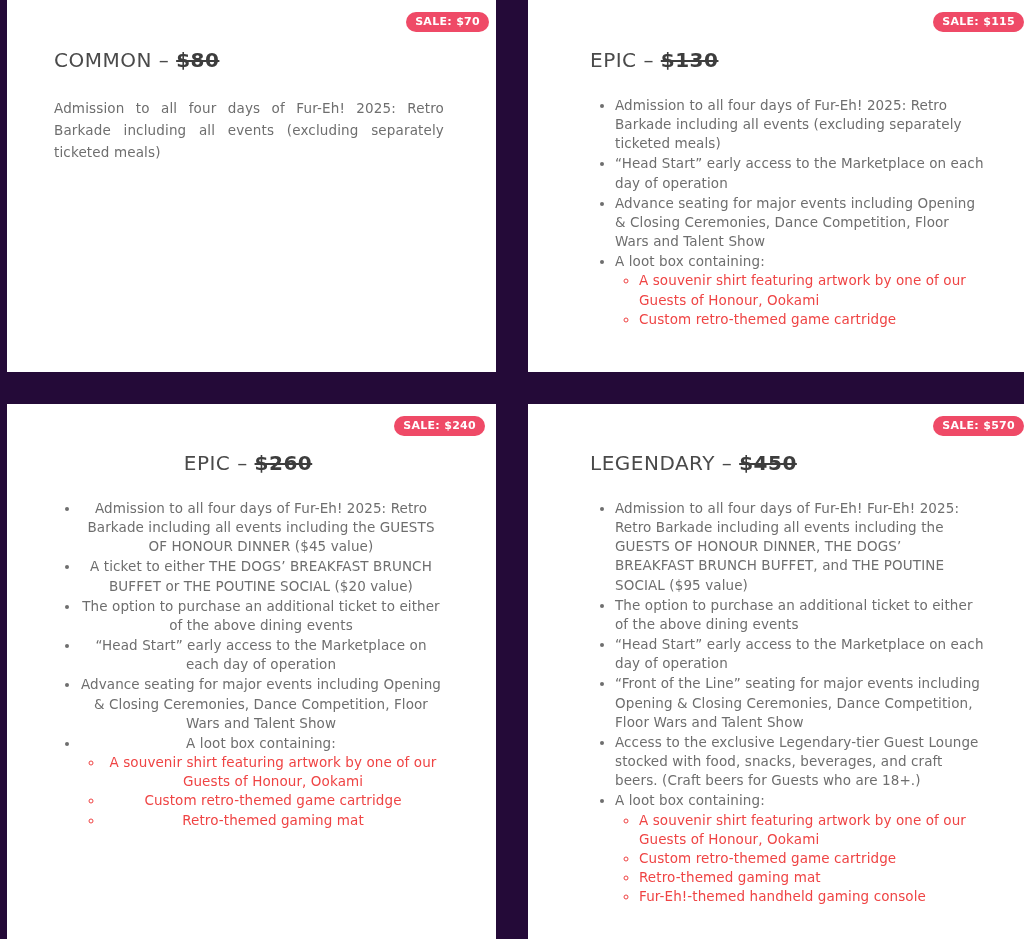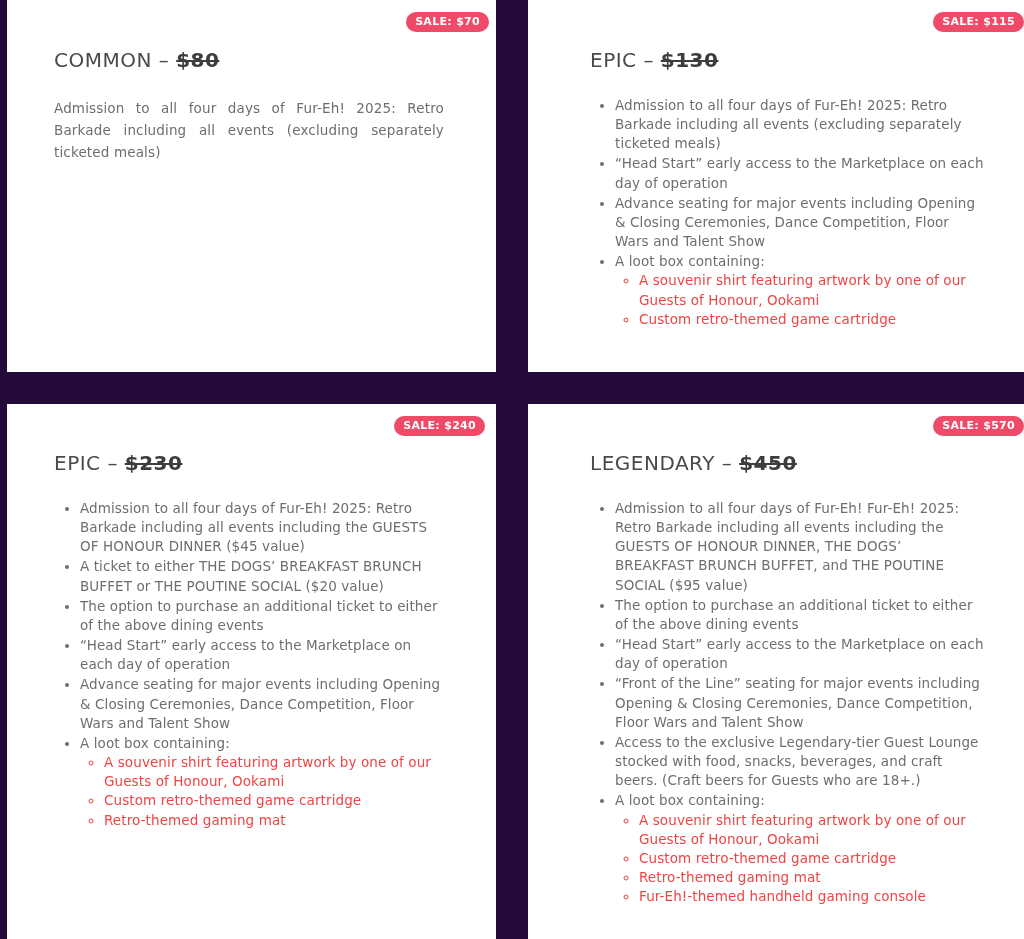--- a/index.html
+++ b/index.html
@@ -31,21 +31,21 @@
     grid-template-columns: 496px 32px 496px;
     grid-template-rows: 372px 32px 535px;
   }
   .card {
     background: #ffffff;
     position: relative;
     overflow: hidden;
   }
   .card.c-tl { grid-column: 1; grid-row: 1; }
   .card.c-tr { grid-column: 3; grid-row: 1; }
-  .card.c-bl { grid-column: 1; grid-row: 3; }
+  .card.c-bl { grid-column: 1; grid-row: 3; text-align: center; }
   .card.c-br { grid-column: 3; grid-row: 3; }
 
   .gap-col { background: #240a38; }
 
   .sale-badge {
     position: absolute;
     top: 12px;
     right: 0;
     background: #ef4a67;
     color: #ffffff;
@@ -170,21 +170,21 @@
     <div class="gap-col" style="grid-column:1; grid-row:2;"></div>
     <div class="gap-col" style="grid-column:2; grid-row:2;"></div>
     <div class="gap-col" style="grid-column:3; grid-row:2;"></div>
 
     <div class="card c-bl">
       <div class="sale-badge">SALE: $240</div>
       <div class="card-inner-bl">
         <h2 class="tier-title">
           <span>EPIC</span>
           <span>–</span>
-          <span class="strike">$230</span>
+          <span class="strike">$260</span>
         </h2>
         <ul class="feat">
           <li>Admission to all four days of Fur-Eh! 2025: Retro Barkade including all events including the GUESTS OF HONOUR DINNER ($45 value)</li>
           <li>A ticket to either THE DOGS’ BREAKFAST BRUNCH BUFFET or THE POUTINE SOCIAL ($20 value)</li>
           <li>The option to purchase an additional ticket to either of the above dining events</li>
           <li>“Head Start” early access to the Marketplace on each day of operation</li>
           <li>Advance seating for major events including Opening &amp; Closing Ceremonies, Dance Competition, Floor Wars and Talent Show</li>
           <li>
             <span>A loot box containing:</span>
             <ul class="sub">

